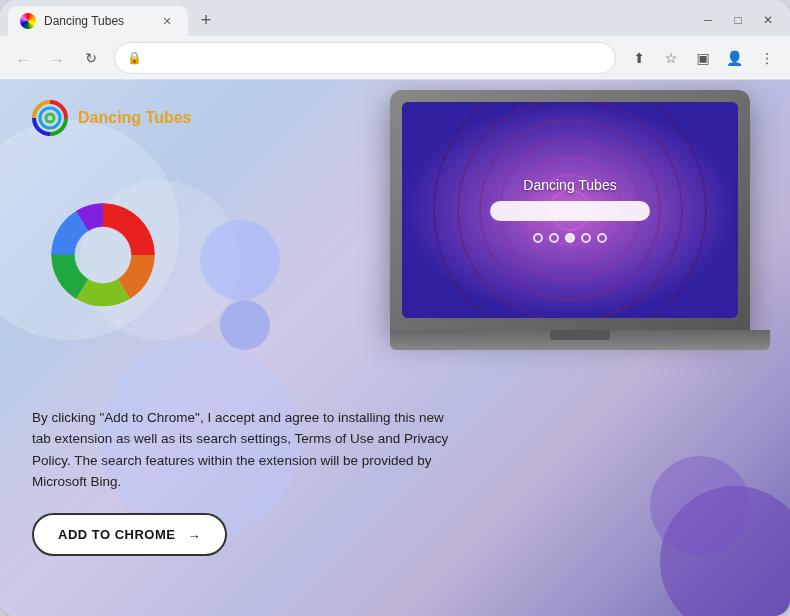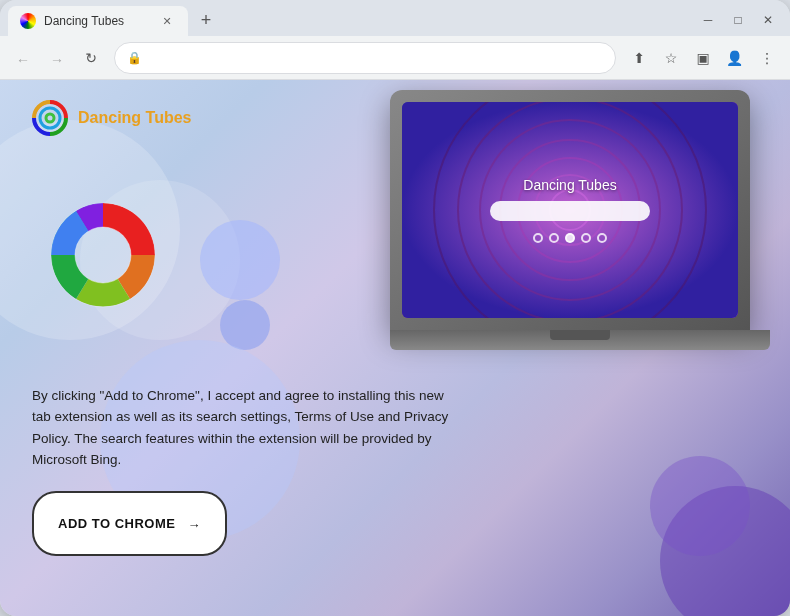--- a/index.html
+++ b/index.html
@@ -349,21 +349,21 @@
       font-size: 13.5px;
       color: #222;
       line-height: 1.6;
       margin-bottom: 20px;
     }
 
     .add-button {
       display: inline-flex;
       align-items: center;
       gap: 12px;
-      padding: 23px 24px;
+      padding: 12px 24px;
       background: white;
       border: 2px solid #333;
       border-radius: 24px;
       cursor: pointer;
       font-size: 13px;
       font-weight: 700;
       letter-spacing: 0.5px;
       color: #111;
       text-transform: uppercase;
     }

